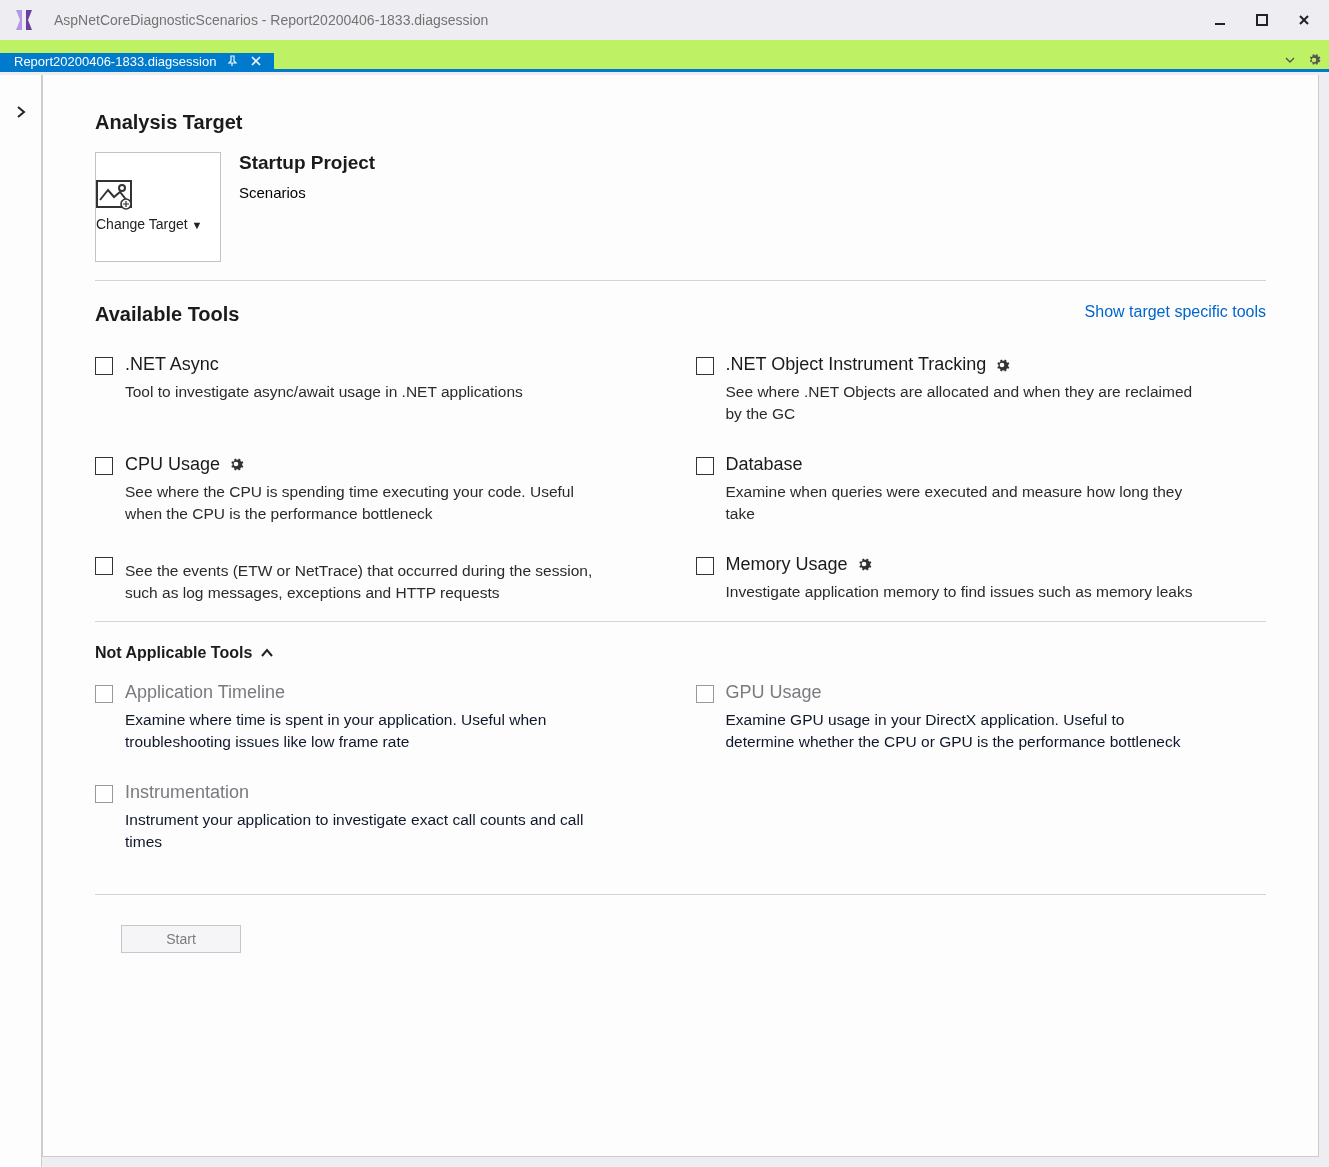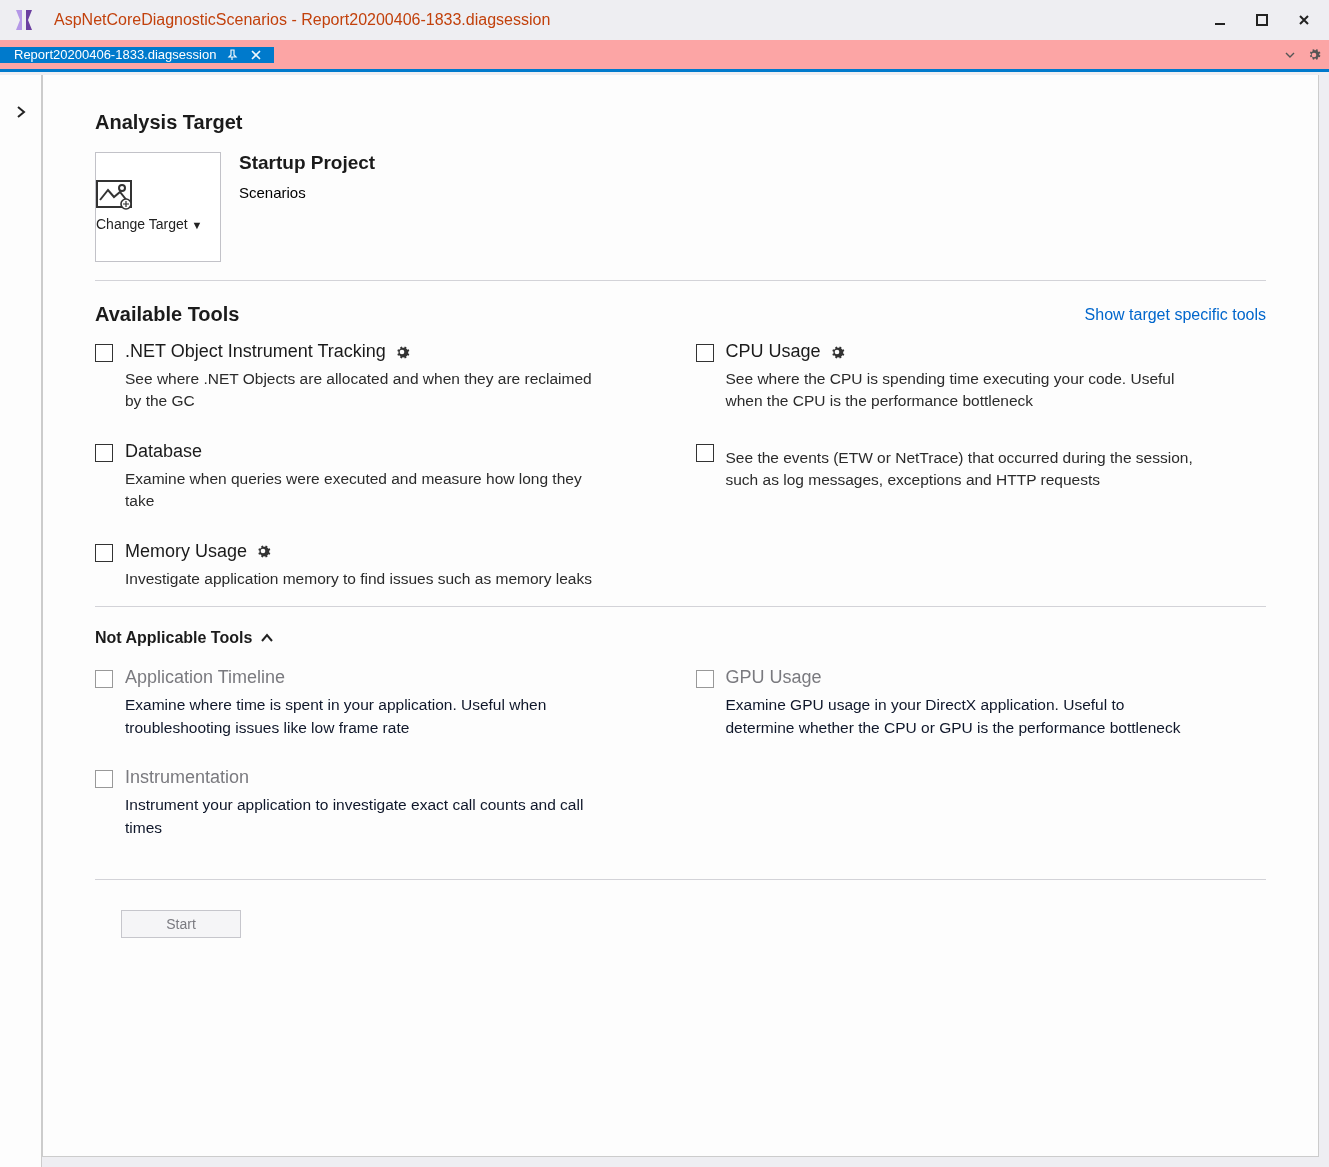--- a/index.html
+++ b/index.html
@@ -17,32 +17,32 @@
 
   
   .titlebar {
     height: 40px;
     background: #eeeef2;
     display: flex;
     align-items: center;
     padding: 0 4px 0 12px;
   }
   .titlebar .app-logo { margin-right: 18px; display:flex; align-items:center; }
-  .titlebar .title-text { color: #c2410c; font-size: 16px; flex: 1; }
+  .titlebar .title-text { color: #737373; font-size: 14px; flex: 1; }
   .titlebar .win-btn {
     width: 42px; height: 32px; display:flex; align-items:center; justify-content:center;
     color:#222; cursor:pointer;
   }
 
   
   .tabstrip {
     height: 32px;
-    background: #fca5a5;
-    display:flex;
-    align-items: center;
+    background: #bef264;
+    display:flex;
+    align-items: flex-end;
     border-bottom: 3px solid #007acc;
     padding-left: 0;
   }
   .tab {
     background: #007acc;
     color: #fff;
     display:flex;
     align-items:center;
     padding: 0 10px 0 14px;
     font-size: 13px;
@@ -122,22 +122,22 @@
   }
   .target-info .t-sub {
     font-size:15px; color:#000000;
   }
 
   hr.divider {
     border:none; border-top:1px solid #d3d3d8; margin: 16px 0 22px 0;
   }
 
   .tools-header {
-    display:flex; justify-content:space-between; align-items:center;
-    margin-bottom: 15px;
+    display:flex; justify-content:space-between; align-items:flex-start;
+    margin-bottom: 28px;
   }
   .tools-header h2.section { margin:0; }
   .linkish { color:#0066cc; font-size:16px; cursor:pointer; }
 
   .tools-grid {
     display:grid;
     grid-template-columns: 1fr 1fr;
     column-gap: 30px;
     row-gap: 28px;
   }
@@ -289,20 +289,29 @@
     <div class="tools-header">
       <h2 class="section">Available Tools</h2>
       <span class="linkish">Show target specific tools</span>
     </div>
 
     <div class="tools-grid" id="avail-grid">
         <div class="tool">
           <div class="chk"></div>
           <div class="tool-body">
             <div class="tool-title">
+              <span>.NET Async</span>
+            </div>
+            <div class="tool-desc">Tool to investigate async/await usage in .NET applications</div>
+          </div>
+        </div>
+        <div class="tool">
+          <div class="chk"></div>
+          <div class="tool-body">
+            <div class="tool-title">
               <span>.NET Object Instrument Tracking</span>
               <span class="gear">
                 <svg width="16" height="16" viewBox="0 0 24 24">
                   <path fill="#333" d="M12 8.5a3.5 3.5 0 1 0 0 7 3.5 3.5 0 0 0 0-7zm9.2 5.6l1.8.9-1 2.6-2-.6c-.5.7-1.1 1.3-1.8 1.8l.6 2-2.6 1-.9-1.8c-.8.2-1.7.2-2.6 0l-.9 1.8-2.6-1 .6-2c-.7-.5-1.3-1.1-1.8-1.8l-2 .6-1-2.6 1.8-.9c-.1-.4-.1-.9-.1-1.3s0-.9.1-1.3l-1.8-.9 1-2.6 2 .6c.5-.7 1.1-1.3 1.8-1.8l-.6-2 2.6-1 .9 1.8c.8-.2 1.7-.2 2.6 0l.9-1.8 2.6 1-.6 2c.7.5 1.3 1.1 1.8 1.8l2-.6 1 2.6-1.8.9c.1.4.1.9.1 1.3s0 .9-.1 1.3z"></path>
                 </svg>
               </span>
             </div>
             <div class="tool-desc">See where .NET Objects are allocated and when they are reclaimed by the GC</div>
           </div>
         </div>

